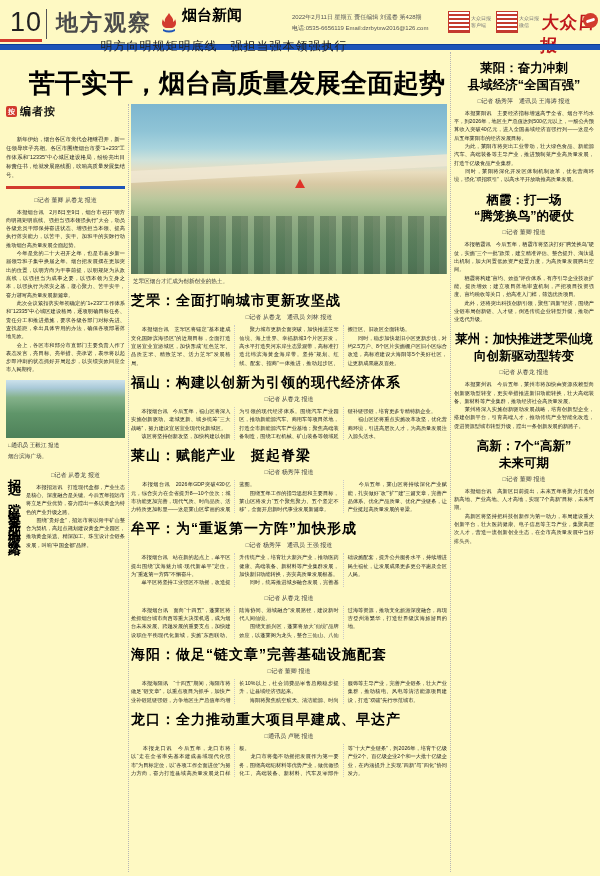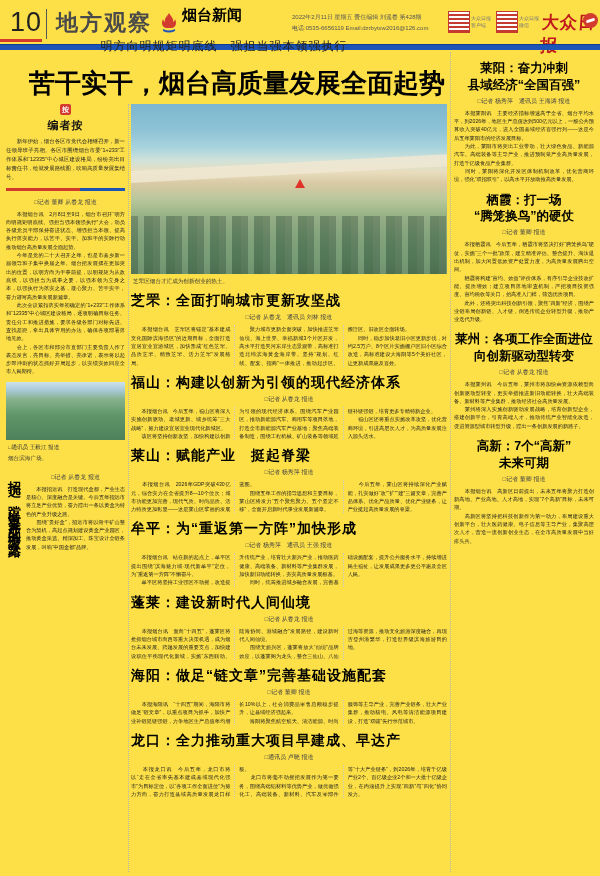--- a/index.html
+++ b/index.html
@@ -1,16 +1,16 @@
 <!DOCTYPE html>
 <html><head>
 <meta charset="utf-8">
 <style>
   html,body{margin:0;padding:0;background:#cfcfcf;}
-  #page{position:relative;width:600px;height:876px;background:#fde047;overflow:hidden;
+  #page{position:relative;width:600px;height:876px;background:#fef9c3;overflow:hidden;
         font-family:"Liberation Sans",sans-serif;color:#1a1a1a;}
   
   #header{position:absolute;top:5px;left:0;width:600px;height:38px;}
   .pagenum{position:absolute;left:10px;top:2px;font-size:27px;font-weight:400;color:#222;
            letter-spacing:1px;}
   .pagenum-rule{position:absolute;left:0;top:34px;width:42px;height:3px;background:#d23b2e;}
   .head-divider{position:absolute;left:46px;top:4px;width:1px;height:30px;background:#555;}
   .section-title{position:absolute;left:56px;top:3px;font-size:22px;font-weight:700;color:#4a4a4a;
                  letter-spacing:2px;}
   .flame{position:absolute;left:160px;top:8px;width:18px;height:20px;}
@@ -36,21 +36,21 @@
           color:#222;letter-spacing:1px;font-weight:500;}
   #main-title{position:absolute;top:66px;left:0;width:450px;text-align:center;font-size:26px;
           font-weight:900;color:#000;letter-spacing:0px;white-space:nowrap;margin-left:12px;}
   
   #leftcol{position:absolute;top:104px;left:6px;width:119px;}
   #midcol{position:absolute;top:104px;left:131px;width:316px;}
   #sidebar{position:absolute;top:52px;left:454px;width:140px;}
   .vsep{position:absolute;top:52px;bottom:4px;width:0;border-left:1px dotted #b5b5b5;}
   #sep1{left:128px;top:104px;} #sep2{left:450px;}
   
-  .note-head{display:flex;align-items:center;gap:3px;margin-bottom:4px;flex-direction:column;}
+  .note-head{display:flex;align-items:center;gap:3px;margin-bottom:16px;}
   .note-icon{width:11px;height:11px;background:#d23b2e;color:#fff;font-size:7px;line-height:11px;
              text-align:center;border-radius:2px;font-weight:700;}
   .note-title{font-size:11px;font-weight:900;color:#111;letter-spacing:1px;}
   .note-text{font-size:5.4px;line-height:1.65;text-align:justify;color:#222;white-space:pre-line;}
   .note-bar{margin:6px 0 7px 0;height:3px;background:linear-gradient(90deg,#d23b2e 0 62%,#1d54b8 62% 100%);}
   
   .byline{font-size:6px;color:#444;text-align:center;margin:3px 0;line-height:1.5;}
   .body-text{font-size:5.2px;line-height:1.6;text-align:justify;color:#1c1c1c;white-space:pre-line;}
   .mid-article{margin-top:7px;}
   .mid-title{font-size:14px;font-weight:900;text-align:left;color:#000;letter-spacing:1px;
@@ -177,21 +177,20 @@
 
     <div class="mid-article">
       <div class="mid-title">牟平：为“重返第一方阵”加快形成</div>
       <div class="byline">□记者 杨秀萍　通讯员 王强 报道</div>
       <div class="body-text mid-body">　　本报烟台讯　站在新的起点上，牟平区提出围绕“滨海魅力城·现代新牟平”定位，为“重返第一方阵”不懈奋斗。
 　　牟平区将坚持工业强区不动摇，改造提升传统产业，培育壮大新兴产业，推动医药健康、高端装备、新材料等产业集群发展，加快新旧动能转换，夯实高质量发展根基。
 　　同时，统筹推进城乡融合发展，完善基础设施配套，提升公共服务水平，持续增进民生福祉，让发展成果更多更公平惠及全区人民。</div>
     </div>
 
     <div class="mid-article">
-      <div class="mid-title">蓬莱：建设新时代人间仙境</div>
       <div class="byline">□记者 从春龙 报道</div>
       <div class="body-text mid-body">　　本报烟台讯　面向“十四五”，蓬莱区将抢抓烟台城市向西等重大决策机遇，成为烟台未来发展、跨越发展的重要支点，加快建设职住平衡现代化新城，实施“东西联动、陆海协同、港城融合”发展路径，建设新时代人间仙境。
 　　围绕文旅兴区，蓬莱将放大“仙境”品牌效应，以蓬莱阁为龙头，整合三仙山、八仙过海等资源，推动文化旅游深度融合，再现古登州港繁华，打造世界级滨海旅游目的地。</div>
     </div>
 
     <div class="mid-article">
       <div class="mid-title">海阳：做足“链文章”完善基础设施配套</div>
       <div class="byline">□记者 董卿 报道</div>
       <div class="body-text mid-body">　　本报海阳讯　“十四五”期间，海阳市将做足“链文章”，以重点项目为抓手，加快产业补链延链强链，力争地区生产总值年均增长10%以上，社会消费品零售总额稳步提升，让县域经济强起来。
 　　海阳将聚焦航空航天、清洁能源、时尚服饰等主导产业，完善产业链条，壮大产业集群，推动核电、风电等清洁能源项目建设，打造“双碳”先行示范城市。</div>
@@ -216,21 +215,21 @@
     </div>
     <div class="side-article">
       <div class="side-title">栖霞：打一场
 “腾笼换鸟”的硬仗</div>
       <div class="byline">□记者 董卿 报道</div>
       <div class="body-text">　　本报栖霞讯　今后五年，栖霞市将坚决打好“腾笼换鸟”硬仗，实施“三个一批”政策，建立精准评估、整合提升、淘汰退出机制，加大闲置低效资产处置力度，为高质量发展腾出空间。
 　　栖霞将构建“亩均、效益”评价体系，有序引导企业技改扩能、提质增效；建立项目落地审查机制，严把项目投资强度、亩均税收等关口，抬高准入门槛，筛选优质项目。
 　　此外，还将突出科技创新引领，聚焦“四新”经济，围绕产业链布局创新链、人才链，倒逼传统企业转型升级，推动产业迭代升级。</div>
     </div>
     <div class="side-article">
-      <div class="side-title">莱州：各项工作全面进位
+      <div class="side-title">莱州：加快推进芝罘仙境
 向创新驱动型转变</div>
       <div class="byline">□记者 从春龙 报道</div>
       <div class="body-text">　　本报莱州讯　今后五年，莱州市将加快由资源依赖型向创新驱动型转变，更实举措推进新旧动能转换，壮大高端装备、新材料等产业集群，推动经济社会高质量发展。
 　　莱州将深入实施创新驱动发展战略，培育创新型企业，搭建创新平台，引育高端人才，推动传统产业智能化改造，促进资源型城市转型升级，蹚出一条创新发展的新路子。</div>
     </div>
     <div class="side-article">
       <div class="side-title">高新：7个“高新”
 未来可期</div>
       <div class="byline">□记者 董卿 报道</div>
       <div class="body-text">　　本报烟台讯　高新区日前提出，未来五年将聚力打造创新高地、产业高地、人才高地，实现“7个高新”目标，未来可期。

